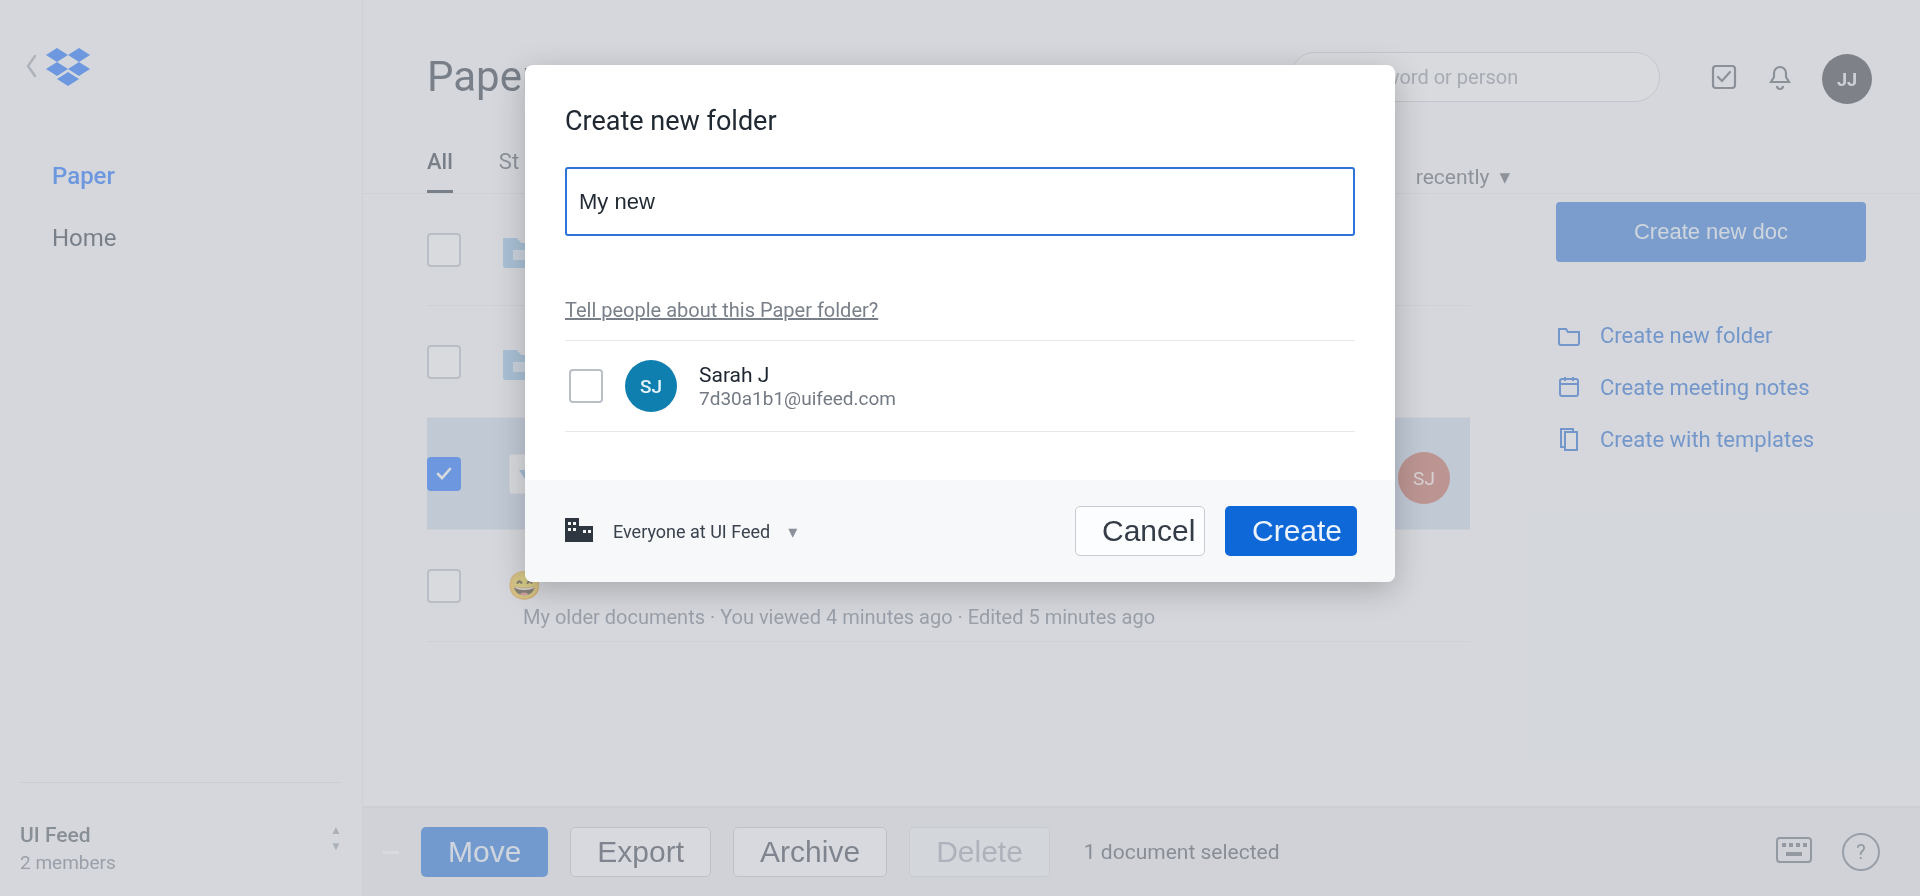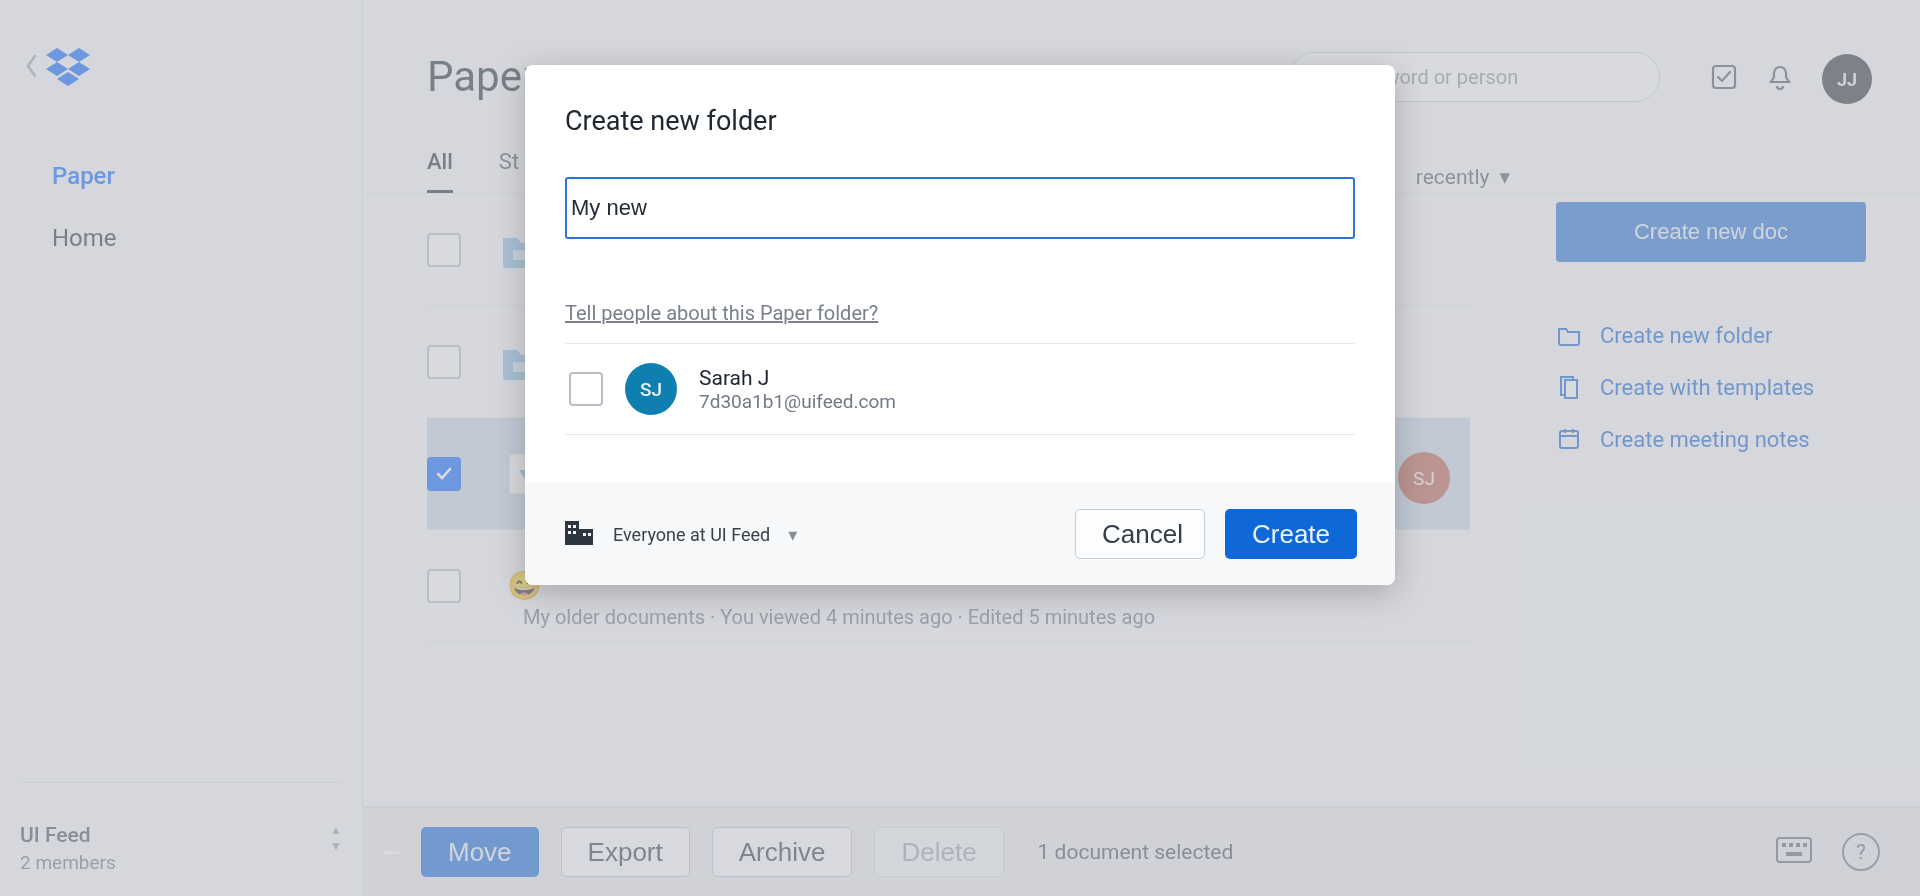--- a/index.html
+++ b/index.html
@@ -219,21 +219,21 @@
       border-top:2px solid #e1e3e7;
       background:#ebedf1;
       display:flex;
       align-items:center;
       padding-left:20px;
       gap:22px;
     }
     .cb.indeterminate::after {
       content:''; display:block; width:16px; height:3px; background:#fff;
     }
-    .btn { height:50px; padding:0 26px; border-radius:5px; font-size:26px; cursor:pointer; border:1px solid transparent; }
+    .btn { height:50px; padding:0 26px; border-radius:5px; font-size:30px; cursor:pointer; border:1px solid transparent; }
     .btn.move { background:#0f68d8; color:#ecf3fc; }
     .btn.secondary { background:#fcfdfe; border:1px solid #bfc4cd; color:#2c3440; }
     .btn.disabled { color:#9aa1ad; border-color:#d7dbe1; background:#f4f5f7; }
     .sel-text { font-size:21px; color:#434a54; margin-left:12px; }
     .sel-right {
       position:absolute; right:40px; display:flex; gap:30px; align-items:center;
     }
     .circle-help { width:38px;height:38px;border-radius:50%;border:2px solid #6a7480;display:flex;align-items:center;justify-content:center;color:#5d6670;font-size:20px; }
 
     
@@ -243,28 +243,28 @@
       left: 525px;
       width: 870px;
       background: #fff;
       border-radius: 8px;
       box-shadow: 0 8px 32px rgba(0,0,0,0.22);
       z-index: 20;
     }
     .modal-body { padding: 40px 40px 0 40px; }
     .modal-title { font-size: 27px; font-weight:400; color:#202832; }
     .modal-input {
-      margin-top: 40px;
+      margin-top: 30px;
       width: 100%;
-      height: 62px;
+      height: 69px;
       border: 2px solid #2e74d8;
       outline:none;
       border-radius:3px;
       font-size:22px;
-      padding: 0 4px;
+      padding: 0 12px;
       color:#222a33;
     }
     .modal-sub {
       margin-top: 62px;
       font-size: 20px;
       color:#798089;
       text-decoration:underline;
     }
     .person-row {
       border-top:1px solid #e6e8eb;
@@ -382,33 +382,33 @@
       <button class="btn-primary">Create new doc</button>
       <div style="height:8px"></div>
       <div class="quick">
         <svg viewBox="0 0 26 26" fill="none">
             <path d="M3 7 h7 l2 3 h11 v11 a2 2 0 0 1 -2 2 H5 a2 2 0 0 1 -2 -2 z" stroke="#0f5fcf" stroke-width="2"></path>
           </svg>
         <span>Create new folder</span>
       </div>
       <div class="quick">
         <svg viewBox="0 0 26 26" fill="none">
-            <rect x="5" y="3" width="12" height="18" stroke="#0f5fcf" stroke-width="2"></rect>
-            <rect x="9" y="6" width="12" height="18" stroke="#0f5fcf" stroke-width="2" fill="#fff"></rect>
-          </svg>
-        <span>Create with templates</span>
-      </div>
-      <div class="quick">
-        <svg viewBox="0 0 26 26" fill="none">
             <rect x="4" y="5" width="18" height="17" rx="2" stroke="#0f5fcf" stroke-width="2"></rect>
             <line x1="4" y1="10" x2="22" y2="10" stroke="#0f5fcf" stroke-width="2"></line>
             <line x1="9" y1="3" x2="9" y2="7" stroke="#0f5fcf" stroke-width="2"></line>
             <line x1="17" y1="3" x2="17" y2="7" stroke="#0f5fcf" stroke-width="2"></line>
           </svg>
         <span>Create meeting notes</span>
+      </div>
+      <div class="quick">
+        <svg viewBox="0 0 26 26" fill="none">
+            <rect x="5" y="3" width="12" height="18" stroke="#0f5fcf" stroke-width="2"></rect>
+            <rect x="9" y="6" width="12" height="18" stroke="#0f5fcf" stroke-width="2" fill="#fff"></rect>
+          </svg>
+        <span>Create with templates</span>
       </div>
     </div>
 
     <div class="doc-list">
       <div class="row">
         <div class="cb"></div>
         <div class="row-icon">
           <svg width="48" height="40" viewBox="0 0 48 40">
               <path class="folder-svg" d="M2 8 h14 l4 5 h26 v22 a3 3 0 0 1 -3 3 H5 a3 3 0 0 1 -3 -3 z"></path>
               <rect x="12" y="20" width="14" height="10" fill="#fff" opacity="0.7"></rect>

